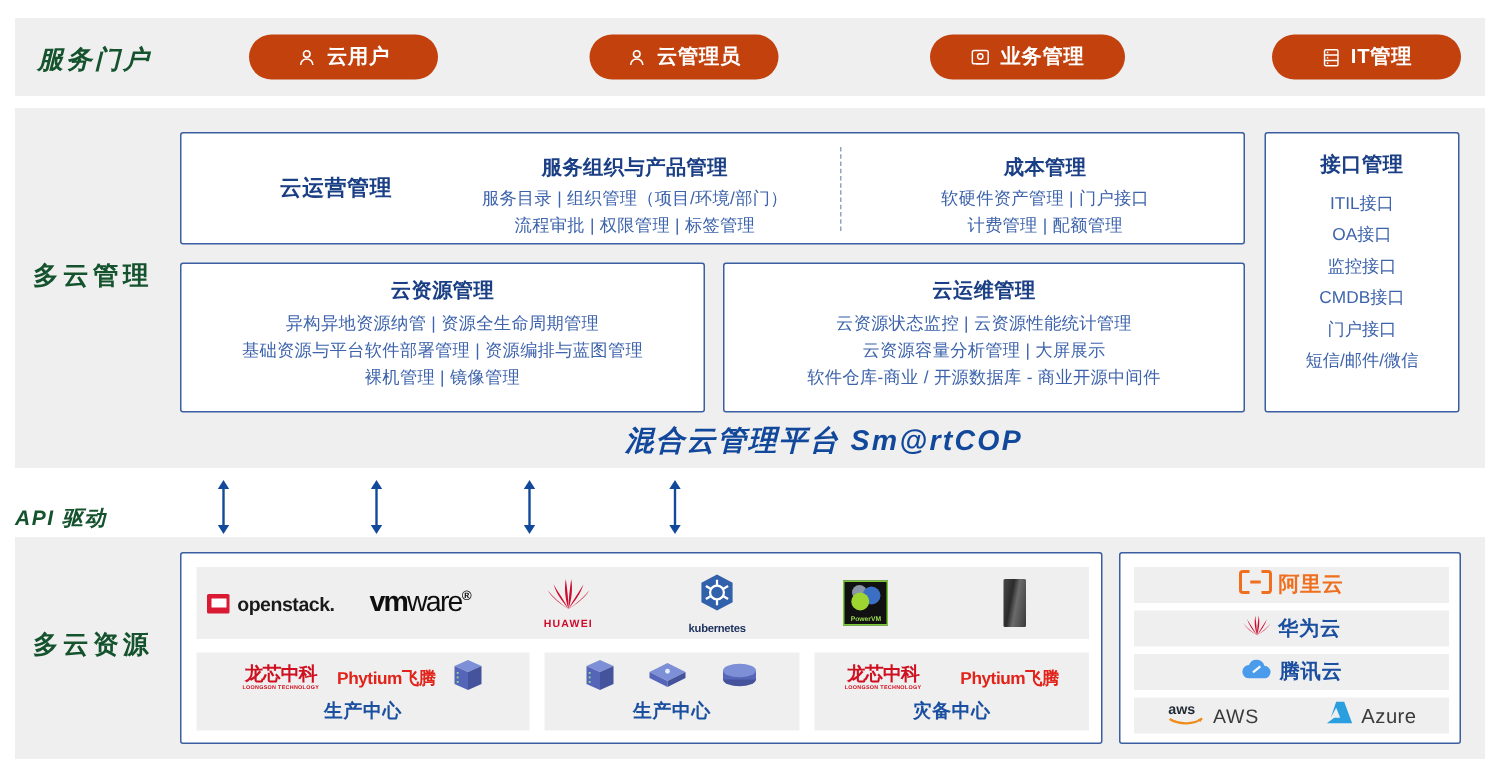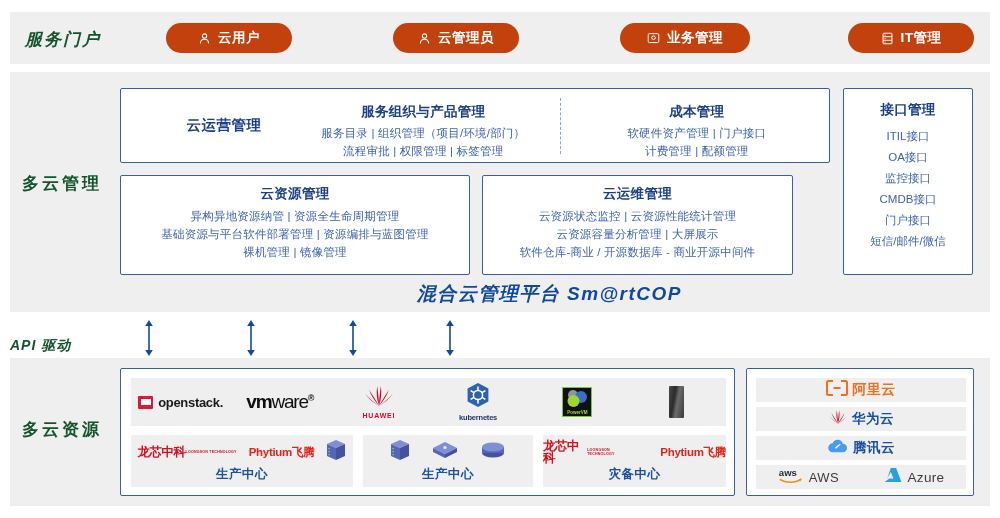--- a/index.html
+++ b/index.html
@@ -56,21 +56,21 @@
 
   
   .mbox {
     position: absolute;
     background: #ffffff;
     border: 1.5px solid #3b5ea0;
     border-radius: 2px;
   }
   #box-ops { left: 120px; top: 88px;  width: 710px; height: 75px; }
   #box-res { left: 120px; top: 175px; width: 350px; height: 100px; }
-  #box-ops2{ left: 482px; top: 175px; width: 311px; height: 100px; }
+  #box-ops2{ left: 482px; top: 175px; width: 348px; height: 100px; }
   #box-api { left: 843px; top: 88px;  width: 130px; height: 187px; }
 
   .box-title {
     color: #1b3f85;
     font-weight: bold;
     font-size: 13.5px;
     text-align: center;
     letter-spacing: 0.3px;
   }
   .box-line {
@@ -199,21 +199,21 @@
     position: absolute; bottom: 1px; left: 0; right: 0;
     text-align: center; font-size: 4.5px; color: #9ad84f; font-weight: bold;
   }
 
   .logo-rack {
     width: 15px; height: 32px;
     background: linear-gradient(100deg,#4a4a4a 0%,#2b2b2b 35%,#6b6b6b 55%,#3a3a3a 100%);
     border-radius: 1px;
   }
 
-  .logo-loongson { display: flex; flex-direction: row; align-items: center; line-height: 1; }
+  .logo-loongson { display: flex; flex-direction: column; align-items: center; line-height: 1; }
   .logo-loongson .ls-cn { font-size: 12.5px; font-weight: bold; color: #cf1020; letter-spacing: -0.5px; }
   .logo-loongson .ls-en { font-size: 3.6px; font-weight: bold; color: #cf1020; letter-spacing: 0.2px; margin-top: 1px; }
 
   .logo-phytium { font-size: 11.5px; font-weight: bold; color: #e2231a; letter-spacing: -0.3px; white-space: nowrap; }
 
   
   .cloud-row {
     position: absolute;
     left: 9px; width: 210px; height: 24px;
     background: #efefef;

